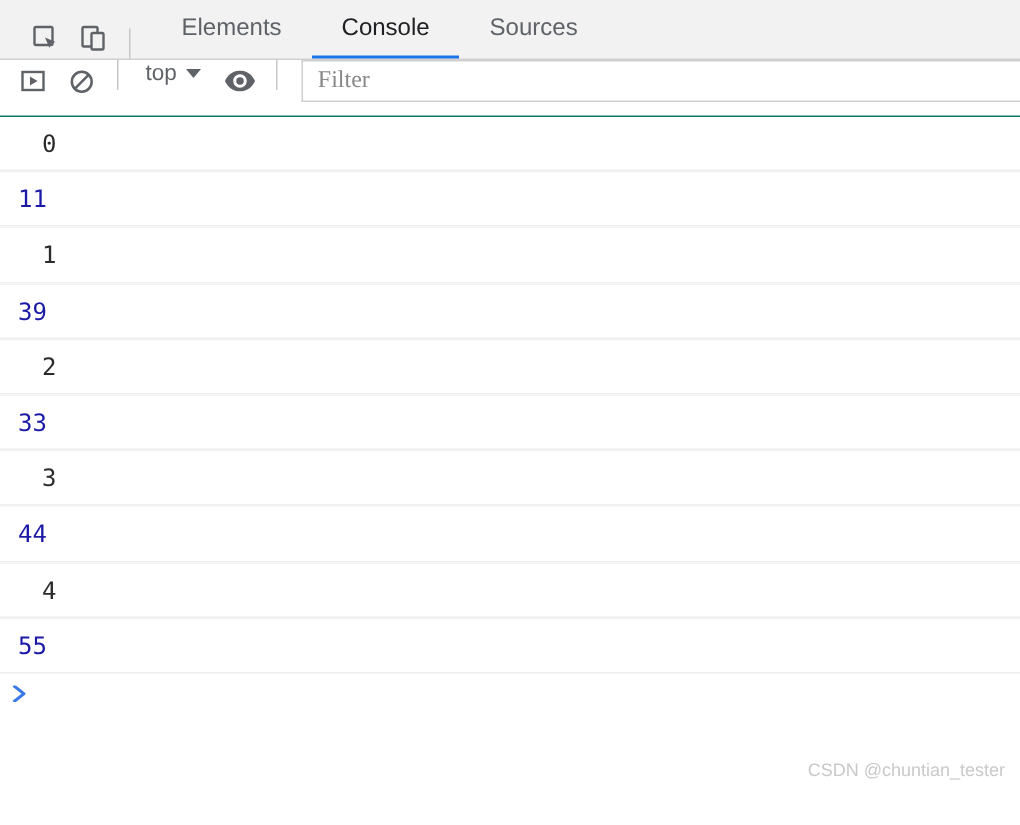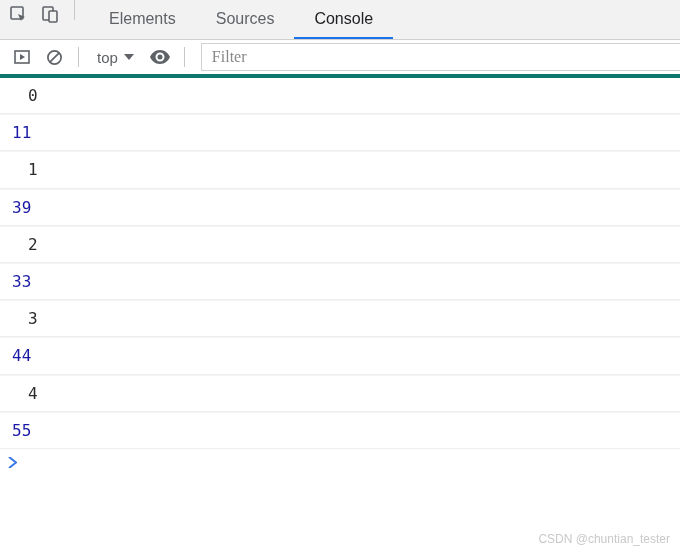--- a/index.html
+++ b/index.html
@@ -8,25 +8,25 @@
     font-size: 14px;
     color: #333;
     background: #fff;
     width: 680px;
     height: 550px;
     overflow: hidden;
     position: relative;
   }
   .tabbar {
     display: flex;
-    align-items: flex-start;
+    align-items: flex-end;
     height: 40px;
     background: #f2f2f2;
     border-bottom: 1px solid #d0d0d0;
-    padding-left: 4px;
+    padding-left: 16px;
     gap: 4px;
   }
   .tool-icon {
     width: 28px;
     height: 28px;
     display: flex;
     align-items: center;
     justify-content: center;
     color: #5f6368;
   }
@@ -51,24 +51,24 @@
     cursor: pointer;
     border-bottom: 2px solid transparent;
     height: 100%;
   }
   .tab.active {
     color: #202124;
     border-bottom: 2px solid #1a73e8;
   }
   .toolbar {
     display: flex;
-    align-items: center;
+    align-items: flex-start;
     height: 38px;
     padding-left: 8px;
-    border-bottom: 4px solid #0f766e;
+    border-bottom: 1px solid #0f766e;
     background: #fff;
     gap: 4px;
   }
   .context-select {
     display: flex;
     align-items: center;
     gap: 6px;
     color: #5f6368;
     font-size: 15px;
     padding: 0 8px;
@@ -105,21 +105,21 @@
     align-items: center;
     height: 28px;
     padding-left: 8px;
     color: #3b78e7;
     font-family: Menlo, Consolas, monospace;
     font-size: 14px;
   }
   .watermark {
     position: absolute;
     right: 10px;
-    bottom: 4px;
+    bottom: 30px;
     font-size: 12px;
     color: #c9c9c9;
     pointer-events: none;
   }
   svg { display: block; }
 </style>
 </head>
 <body>
 
 <div class="tabbar">
@@ -131,22 +131,22 @@
   </div>
   <div class="tool-icon">
     <svg width="18" height="18" viewBox="0 0 18 18" fill="none" stroke="#5f6368" stroke-width="1.6">
       <rect x="2" y="2" width="10" height="13" rx="1"></rect>
       <rect x="8" y="6" width="8" height="11" rx="1" fill="#f2f2f2"></rect>
     </svg>
   </div>
   <div class="vdiv"></div>
   <div class="tabs">
     <div class="tab">Elements</div>
+    <div class="tab active">Console</div>
     <div class="tab">Sources</div>
-    <div class="tab active">Console</div>
   </div>
 </div>
 
 <div class="toolbar">
   <div class="tool-icon">
     <svg width="18" height="18" viewBox="0 0 18 18" fill="none" stroke="#5f6368" stroke-width="1.6">
       <rect x="2" y="3" width="14" height="12"></rect>
       <path d="M7 6 L12 9 L7 12 Z" fill="#5f6368" stroke="none"></path>
     </svg>
   </div>

